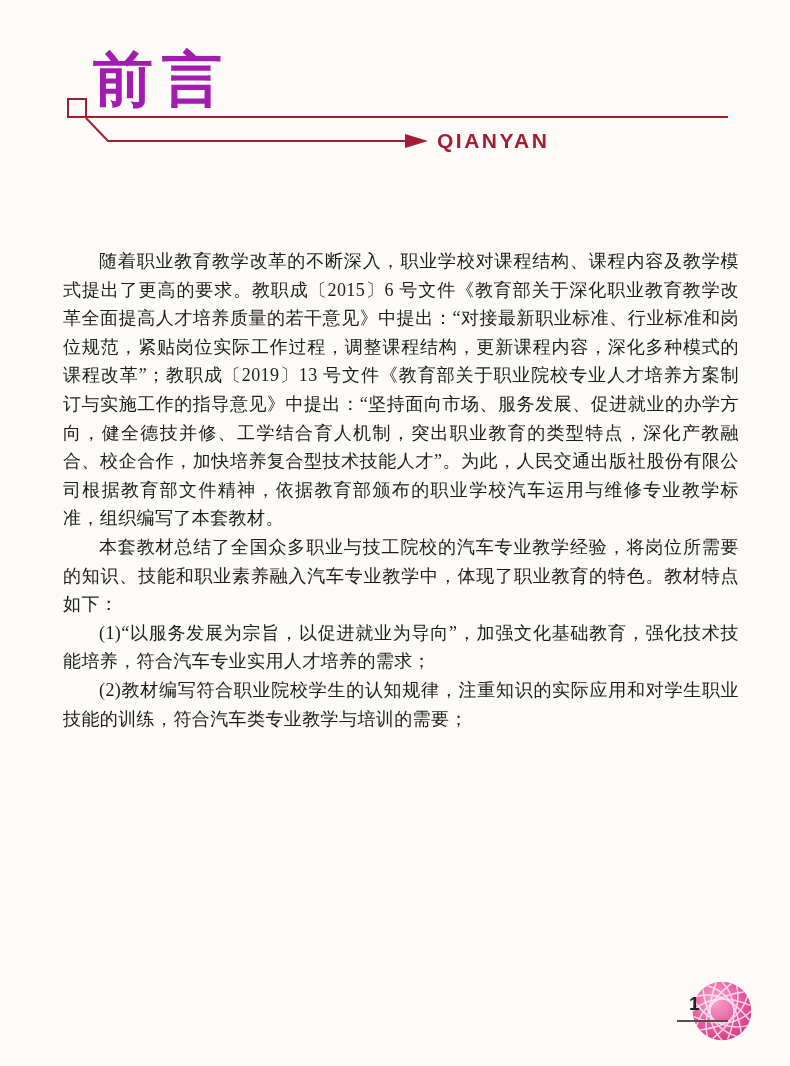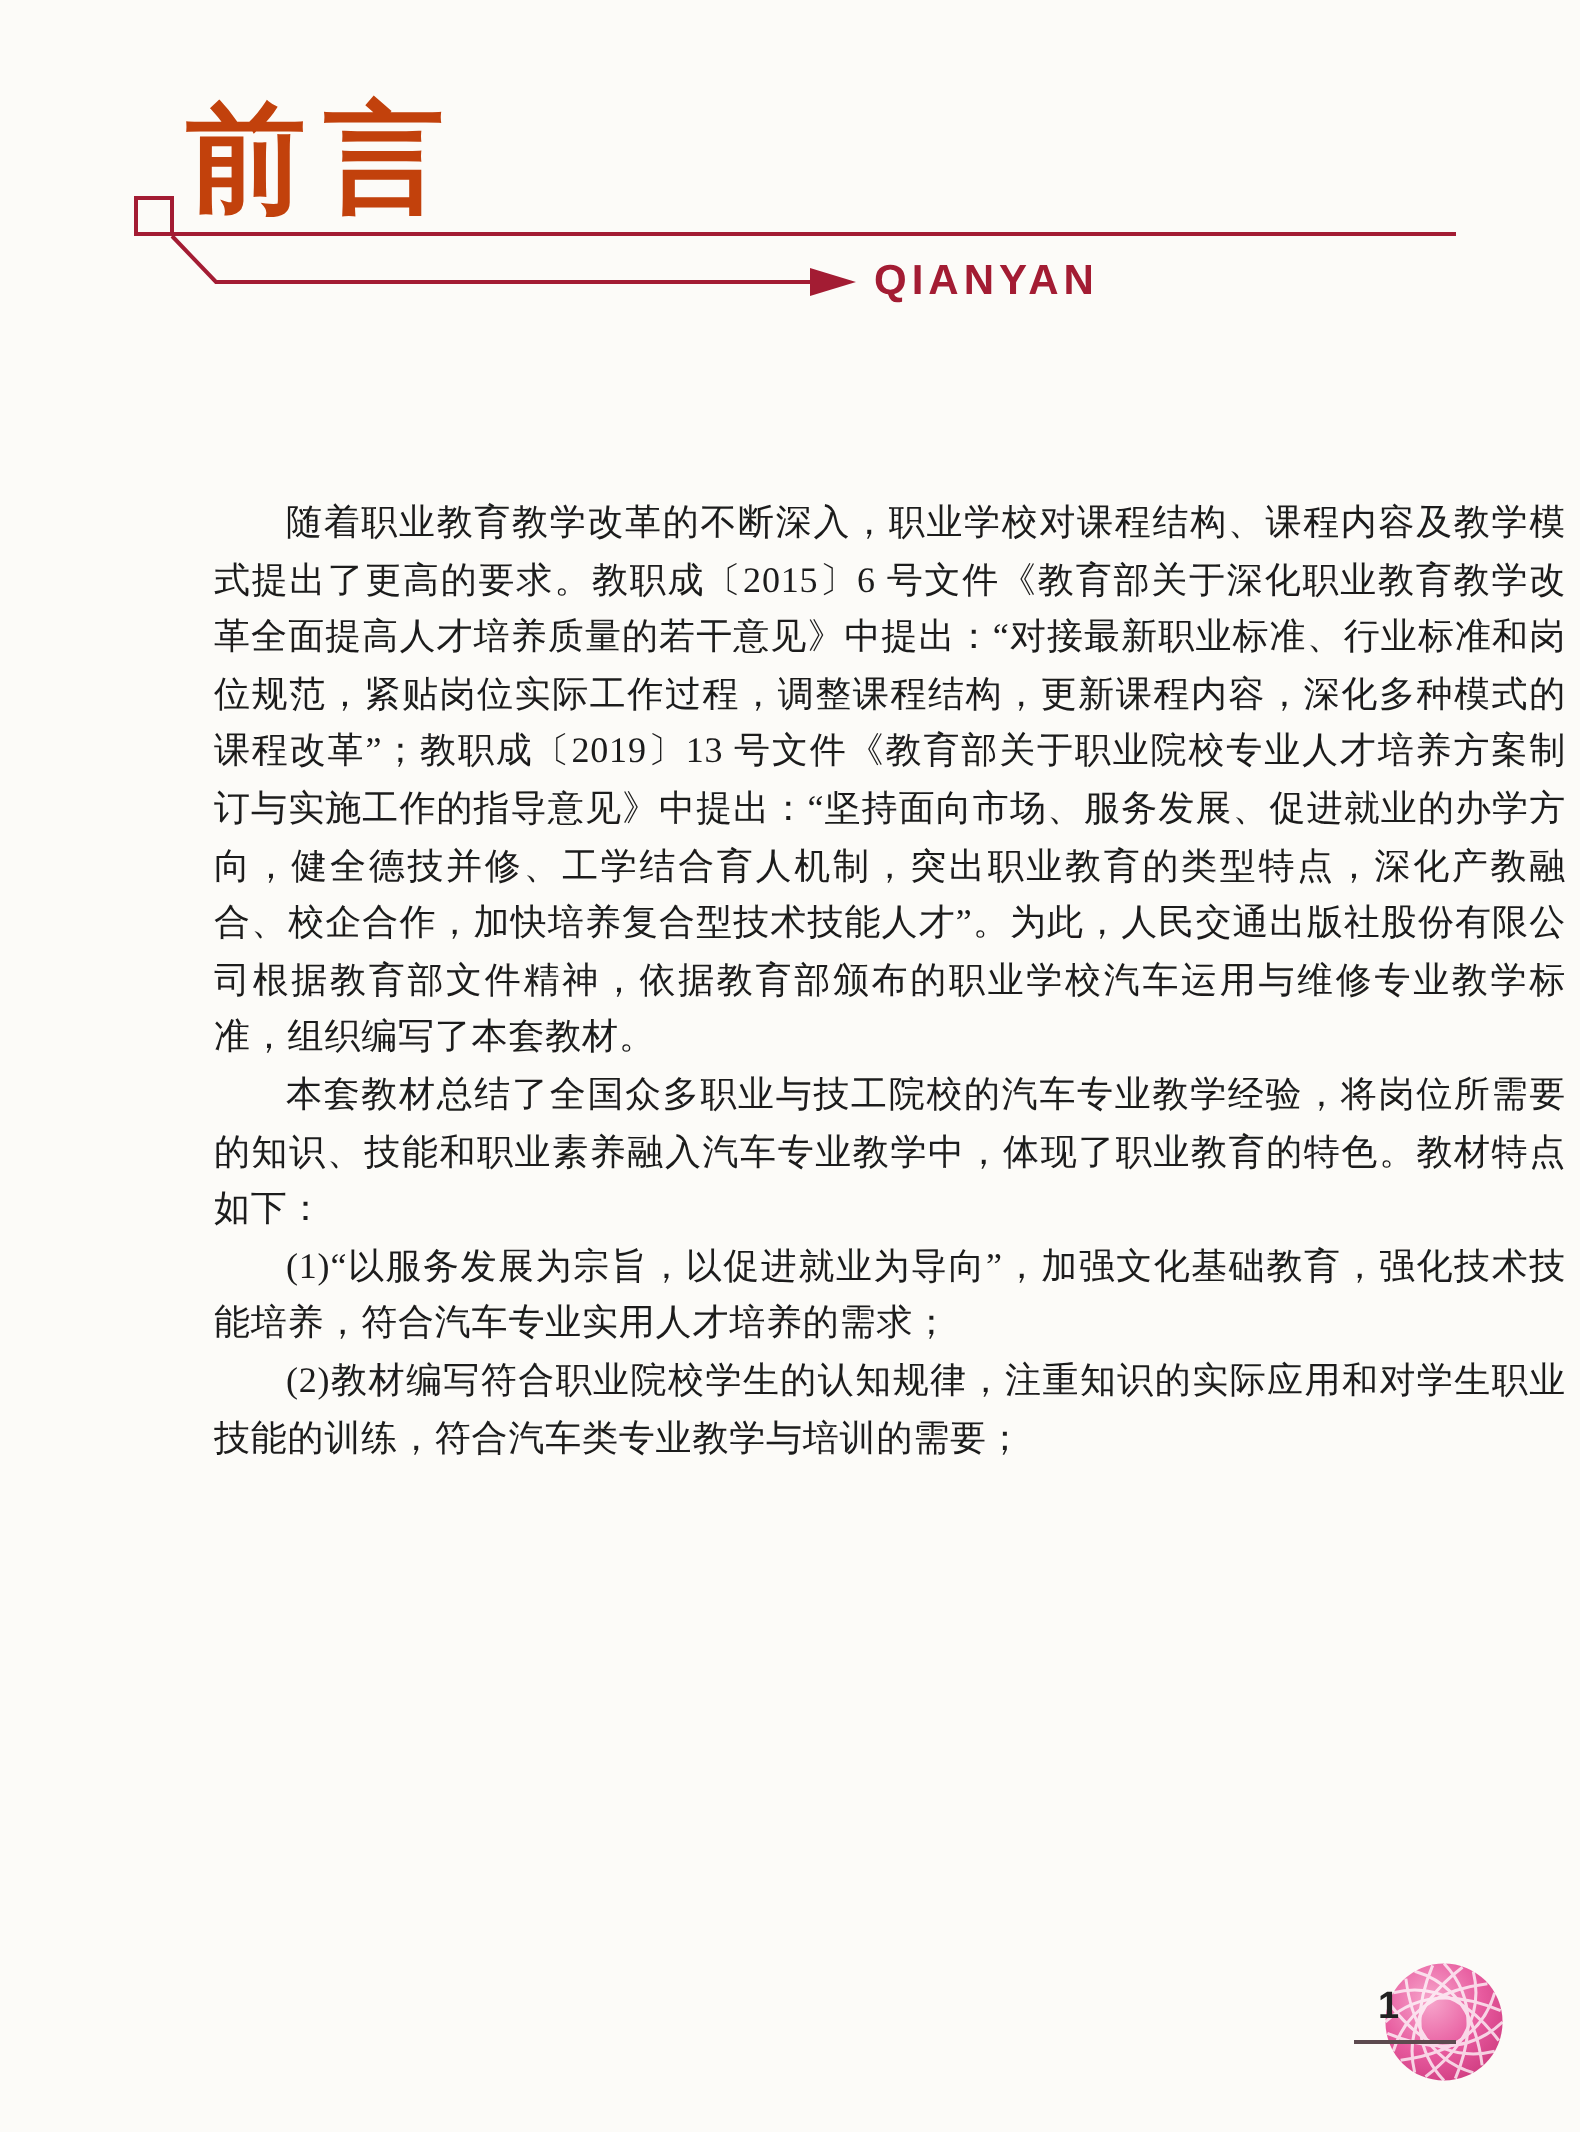--- a/index.html
+++ b/index.html
@@ -21,21 +21,21 @@
   .page-title {
     position: absolute;
     left: 93px;
     top: 42px;
     margin: 0;
     font-family: "Liberation Sans", "DejaVu Sans", sans-serif;
     font-weight: 900;
     font-size: 60px;
     line-height: 76px;
     letter-spacing: 9px;
-    color: #c2410c;
+    color: #a21caf;
   }
   .header-rule {
     position: absolute;
     left: 60px;
     top: 91px;
     width: 690px;
     height: 72px;
   }
   .subtitle {
     position: absolute;
@@ -48,21 +48,20 @@
     color: #a31c33;
   }
 
   
   .content {
     position: absolute;
     left: 63px;
     top: 247px;
     width: 676px;
     color: #1c1c1c;
-    margin-left: 44px;
   }
   .content p {
     margin: 0;
     font-size: 18px;
     line-height: 28.6px;
     text-align: justify;
     text-justify: inter-ideograph;
     text-indent: 2em;
     letter-spacing: 0.4px;
   }

